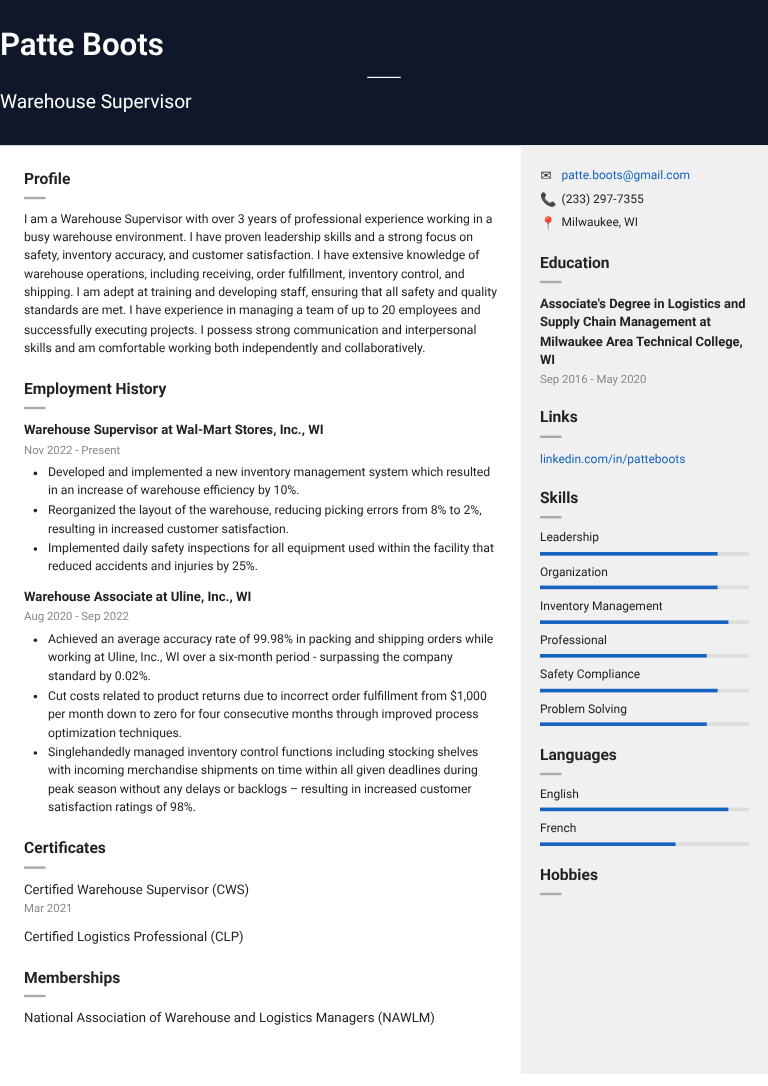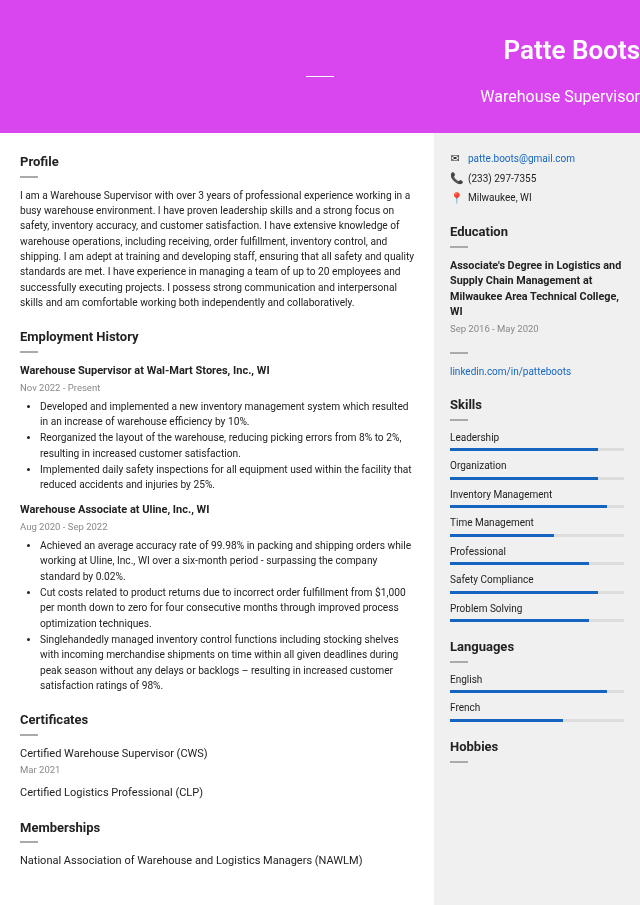--- a/index.html
+++ b/index.html
@@ -1,17 +1,17 @@
 <!DOCTYPE html>
 <html><head>
 <meta charset="utf-8">
 <style>
 *{margin:0;padding:0;box-sizing:border-box}
 body{font-family:-apple-system,BlinkMacSystemFont,"Segoe UI",Roboto,sans-serif;background:#fff;width:640px;font-size:11px;line-height:1.45;color:#222}
-.header{background:#d946ef;color:#fff;text-align:right;padding:32px 0 25px}
+.header{background:#0f172a;color:#fff;text-align:left;padding:20px 0 25px}
 .header h1{font-size:26px;font-weight:600;margin-bottom:6px}
 .header .hr{width:28px;height:1px;background:#fff;margin:0 auto 8px}
 .header .sub{font-size:16px}
 .wrap{display:flex}
 .main{flex:1;padding:20px 18px 20px 20px}
 .side{width:206px;background:#f0f0f0;padding:18px 16px}
 .sec-title{font-size:13px;font-weight:700;margin-bottom:4px}
 .rule{width:18px;height:2px;background:#aaa;margin-bottom:10px}
 .para{font-size:10.2px;line-height:1.5;margin-bottom:13px}
 .job-title{font-size:11px;font-weight:700;margin-top:2px}
@@ -114,20 +114,21 @@
 </div>
 
 <div class="side-sec">
 <div class="sec-title">Education</div>
 <div class="rule"></div>
 <div class="edu-title">Associate's Degree in Logistics and Supply Chain Management at Milwaukee Area Technical College, WI</div>
 <div class="dates">Sep 2016 - May 2020</div>
 </div>
 
 <div class="side-sec">
+<div class="sec-title">Links</div>
 <div class="rule"></div>
 <a style="font-size:10px">linkedin.com/in/patteboots</a>
 </div>
 
 <div class="side-sec">
 <div class="sec-title">Skills</div>
 <div class="rule"></div>
 <div id="skills">
           <div class="skill">
             <div class="skill-name">Leadership</div>
@@ -138,26 +139,20 @@
           <div class="skill">
             <div class="skill-name">Organization</div>
             <div class="bar">
               <div class="fill" style="width: 85%;"></div>
             </div>
           </div>
           <div class="skill">
             <div class="skill-name">Inventory Management</div>
             <div class="bar">
               <div class="fill" style="width: 90%;"></div>
-            </div>
-          </div>
-          <div class="skill">
-            <div class="skill-name">Time Management</div>
-            <div class="bar">
-              <div class="fill" style="width: 60%;"></div>
             </div>
           </div>
           <div class="skill">
             <div class="skill-name">Professional</div>
             <div class="bar">
               <div class="fill" style="width: 80%;"></div>
             </div>
           </div>
           <div class="skill">
             <div class="skill-name">Safety Compliance</div>

